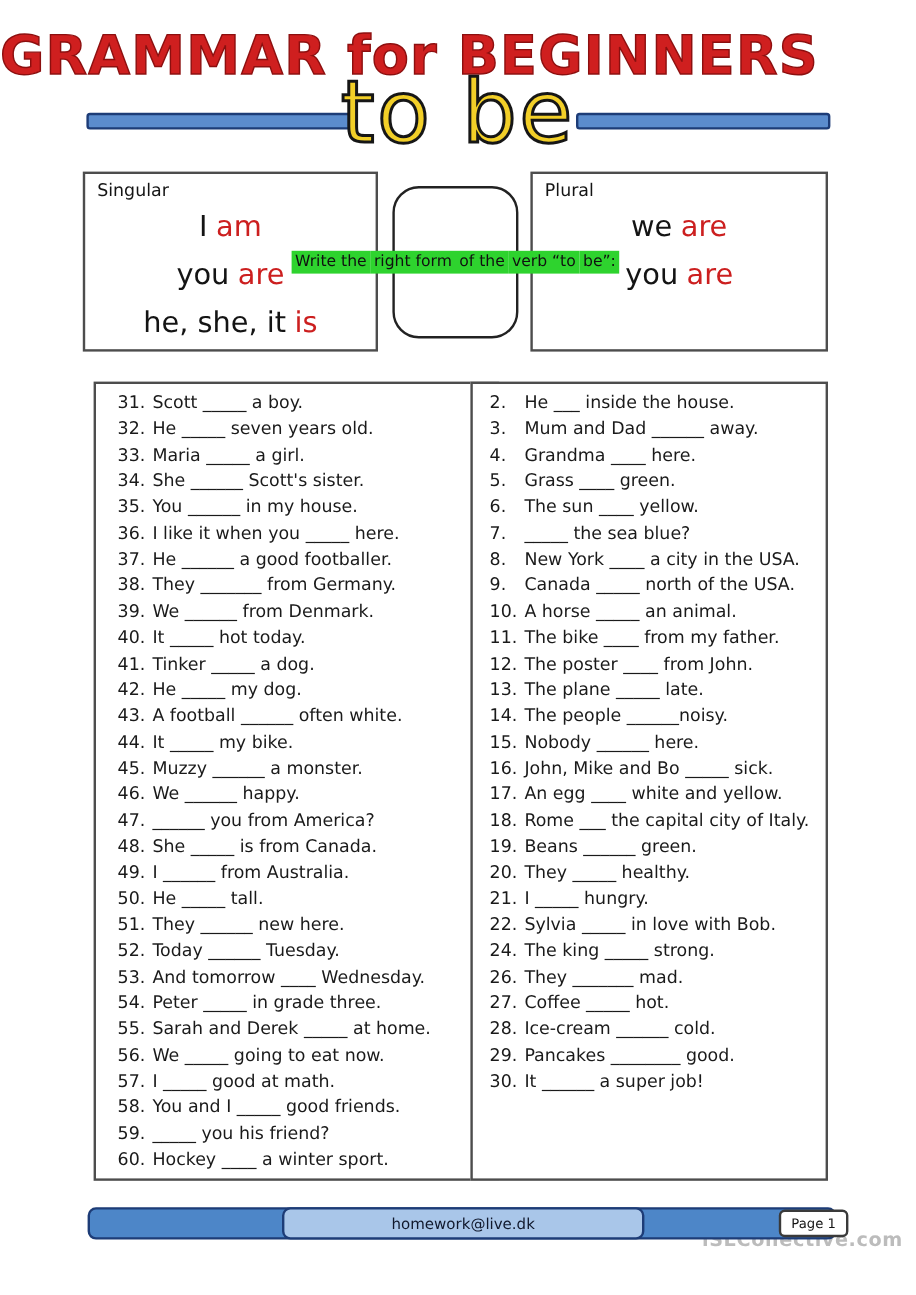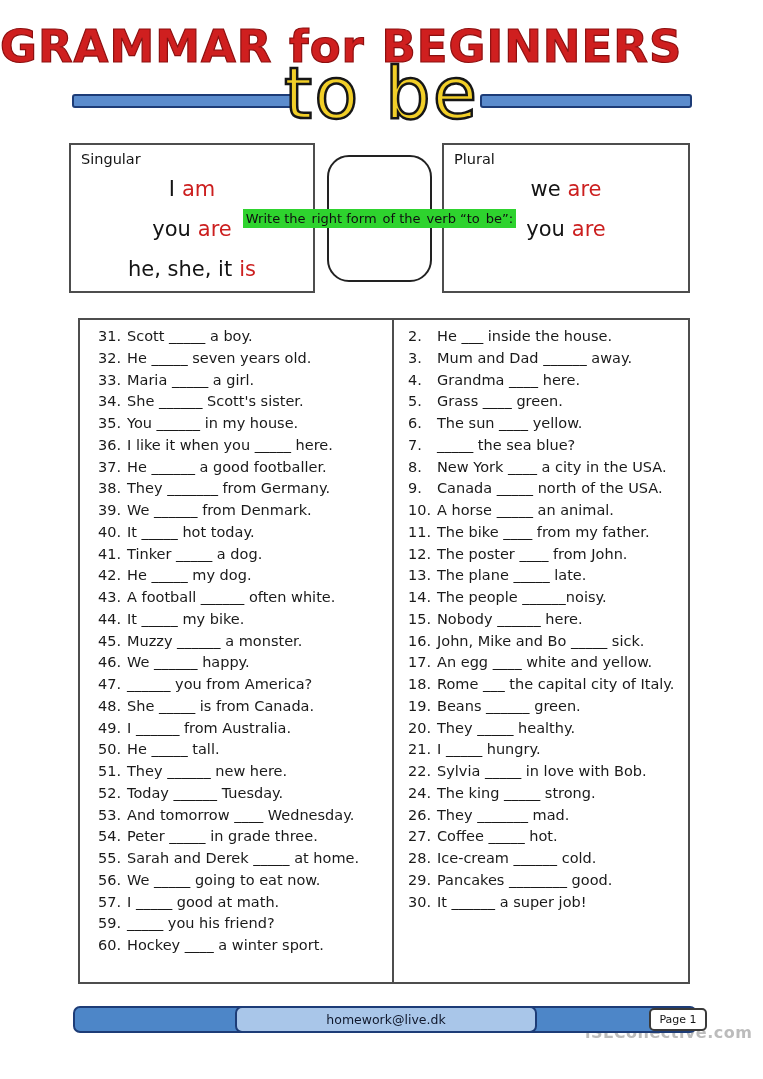--- a/index.html
+++ b/index.html
@@ -32,21 +32,21 @@
   .bar-left  { left: 72px;  width: 226px; }
   .bar-right { left: 480px; width: 212px; }
 
   
   .rule-box {
     position: absolute; top: 143px; height: 150px;
     border: 2px solid #4d4d4d; background: #fff;
   }
   .rule-box .box-label { font-size: 14.5px; padding: 6px 0 0 10px; }
   .pron-rows { margin-top: 2px; }
-  .pron-row { text-align: center; font-size: 21px; height: 40px; line-height: 40px; white-space: nowrap; }
+  .pron-row { text-align: center; font-size: 24px; height: 40px; line-height: 40px; white-space: nowrap; }
   .pron { color: #141414; }
   .verb { color: #cc1f1f; margin-left: 7px; }
   #singular-box { left: 69px;  width: 246px; }
   #plural-box   { left: 442px; width: 248px; }
 
   .instruction-box {
     position: absolute; left: 327px; top: 155px; width: 105px; height: 127px;
     border: 2px solid #222; border-radius: 22px; background: #fff;
     display: flex; align-items: center;
     justify-content: center; padding: 4px 2px; z-index: 2;
@@ -163,20 +163,21 @@
         <li><span class="num">48.</span><span class="txt">She _____ is from Canada.</span></li>
         <li><span class="num">49.</span><span class="txt">I ______ from Australia.</span></li>
         <li><span class="num">50.</span><span class="txt">He _____ tall.</span></li>
         <li><span class="num">51.</span><span class="txt">They ______ new here.</span></li>
         <li><span class="num">52.</span><span class="txt">Today ______ Tuesday.</span></li>
         <li><span class="num">53.</span><span class="txt">And tomorrow ____ Wednesday.</span></li>
         <li><span class="num">54.</span><span class="txt">Peter _____ in grade three.</span></li>
         <li><span class="num">55.</span><span class="txt">Sarah and Derek _____ at home.</span></li>
         <li><span class="num">56.</span><span class="txt">We _____ going to eat now.</span></li>
         <li><span class="num">57.</span><span class="txt">I _____ good at math.</span></li>
+        <li><span class="num">58.</span><span class="txt">You and I _____ good friends.</span></li>
         <li><span class="num">59.</span><span class="txt">_____ you his friend?</span></li>
         <li><span class="num">60.</span><span class="txt">Hockey ____ a winter sport.</span></li>
       </ul>
   </div>
   <div class="ex-box" id="right-box">
     <ul class="ex-list" id="right-list">
         <li><span class="num">2.</span><span class="txt">He ___ inside the house.</span></li>
         <li><span class="num">3.</span><span class="txt">Mum and Dad ______ away.</span></li>
         <li><span class="num">4.</span><span class="txt">Grandma ____ here.</span></li>
         <li><span class="num">5.</span><span class="txt">Grass ____ green.</span></li>

